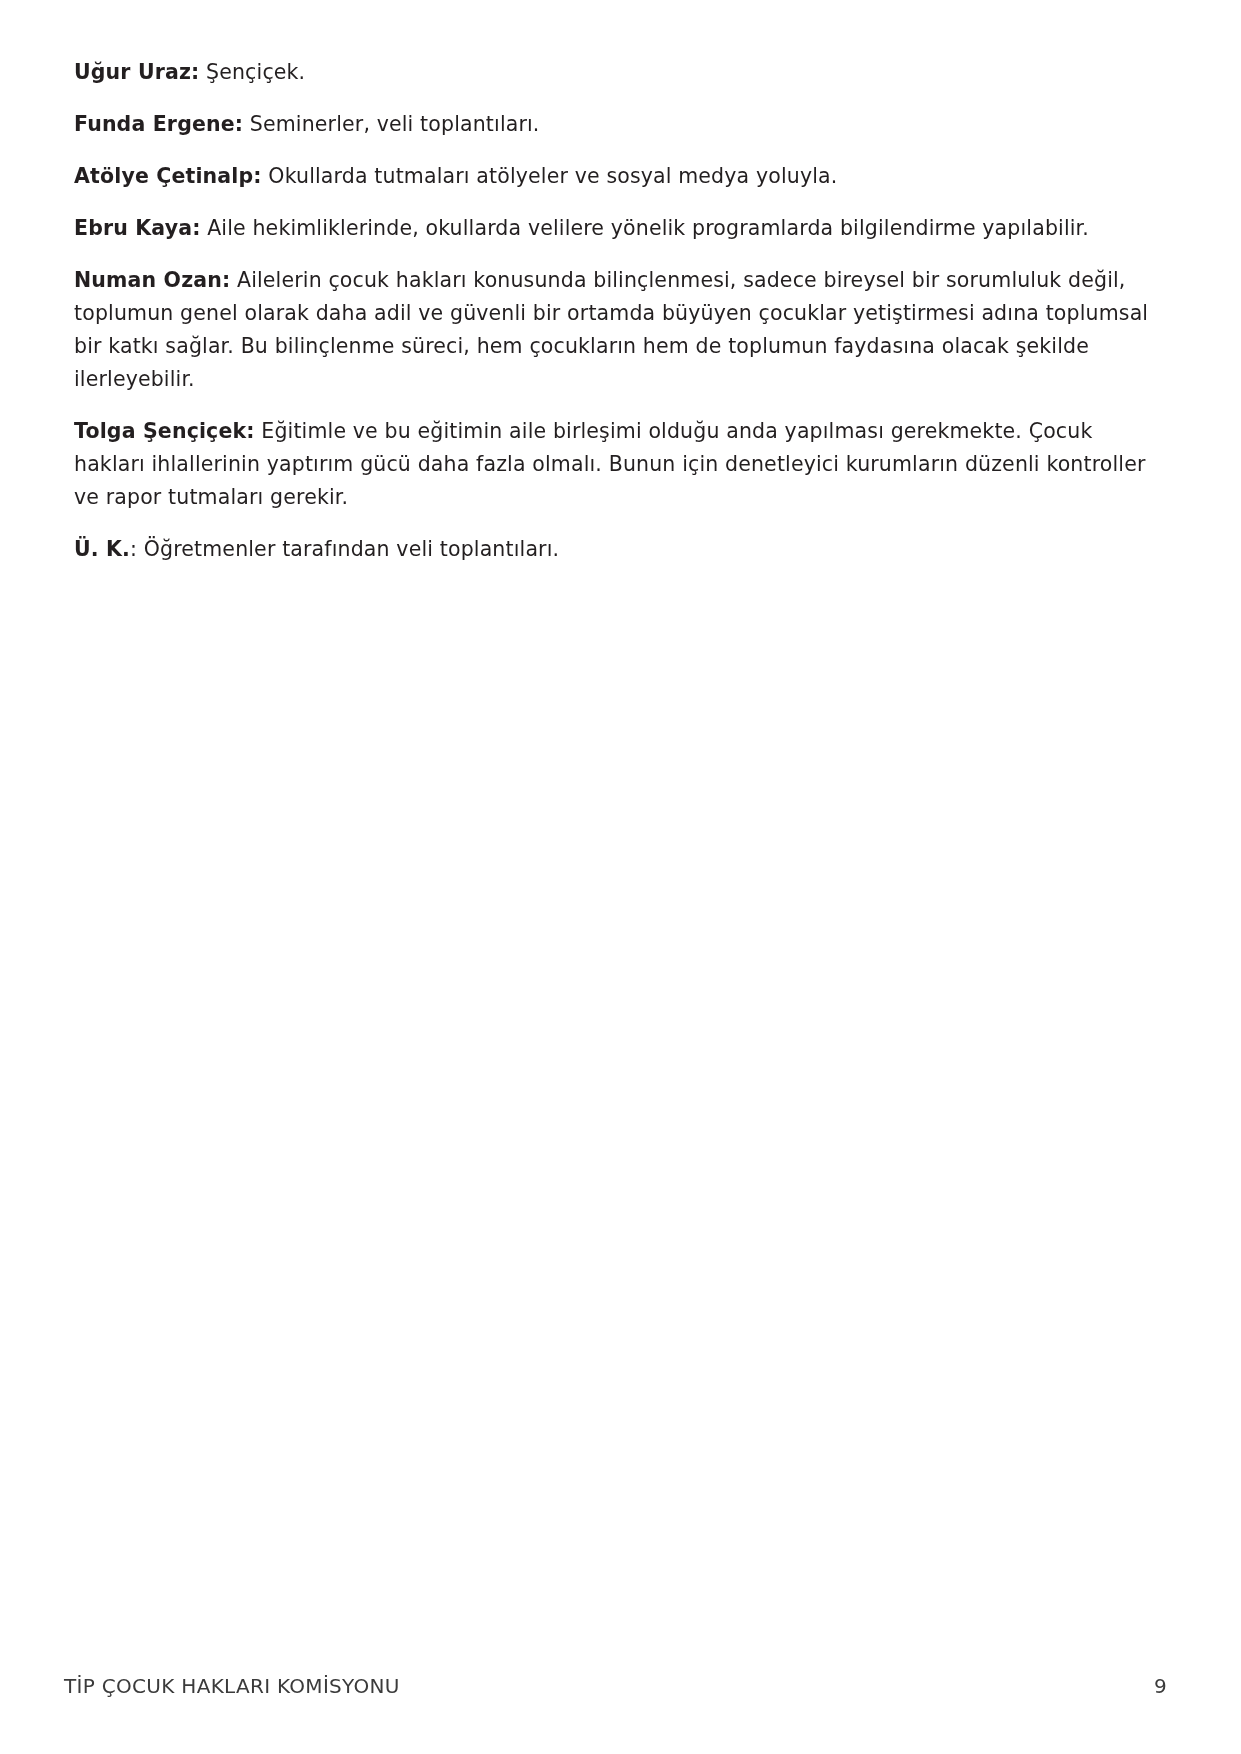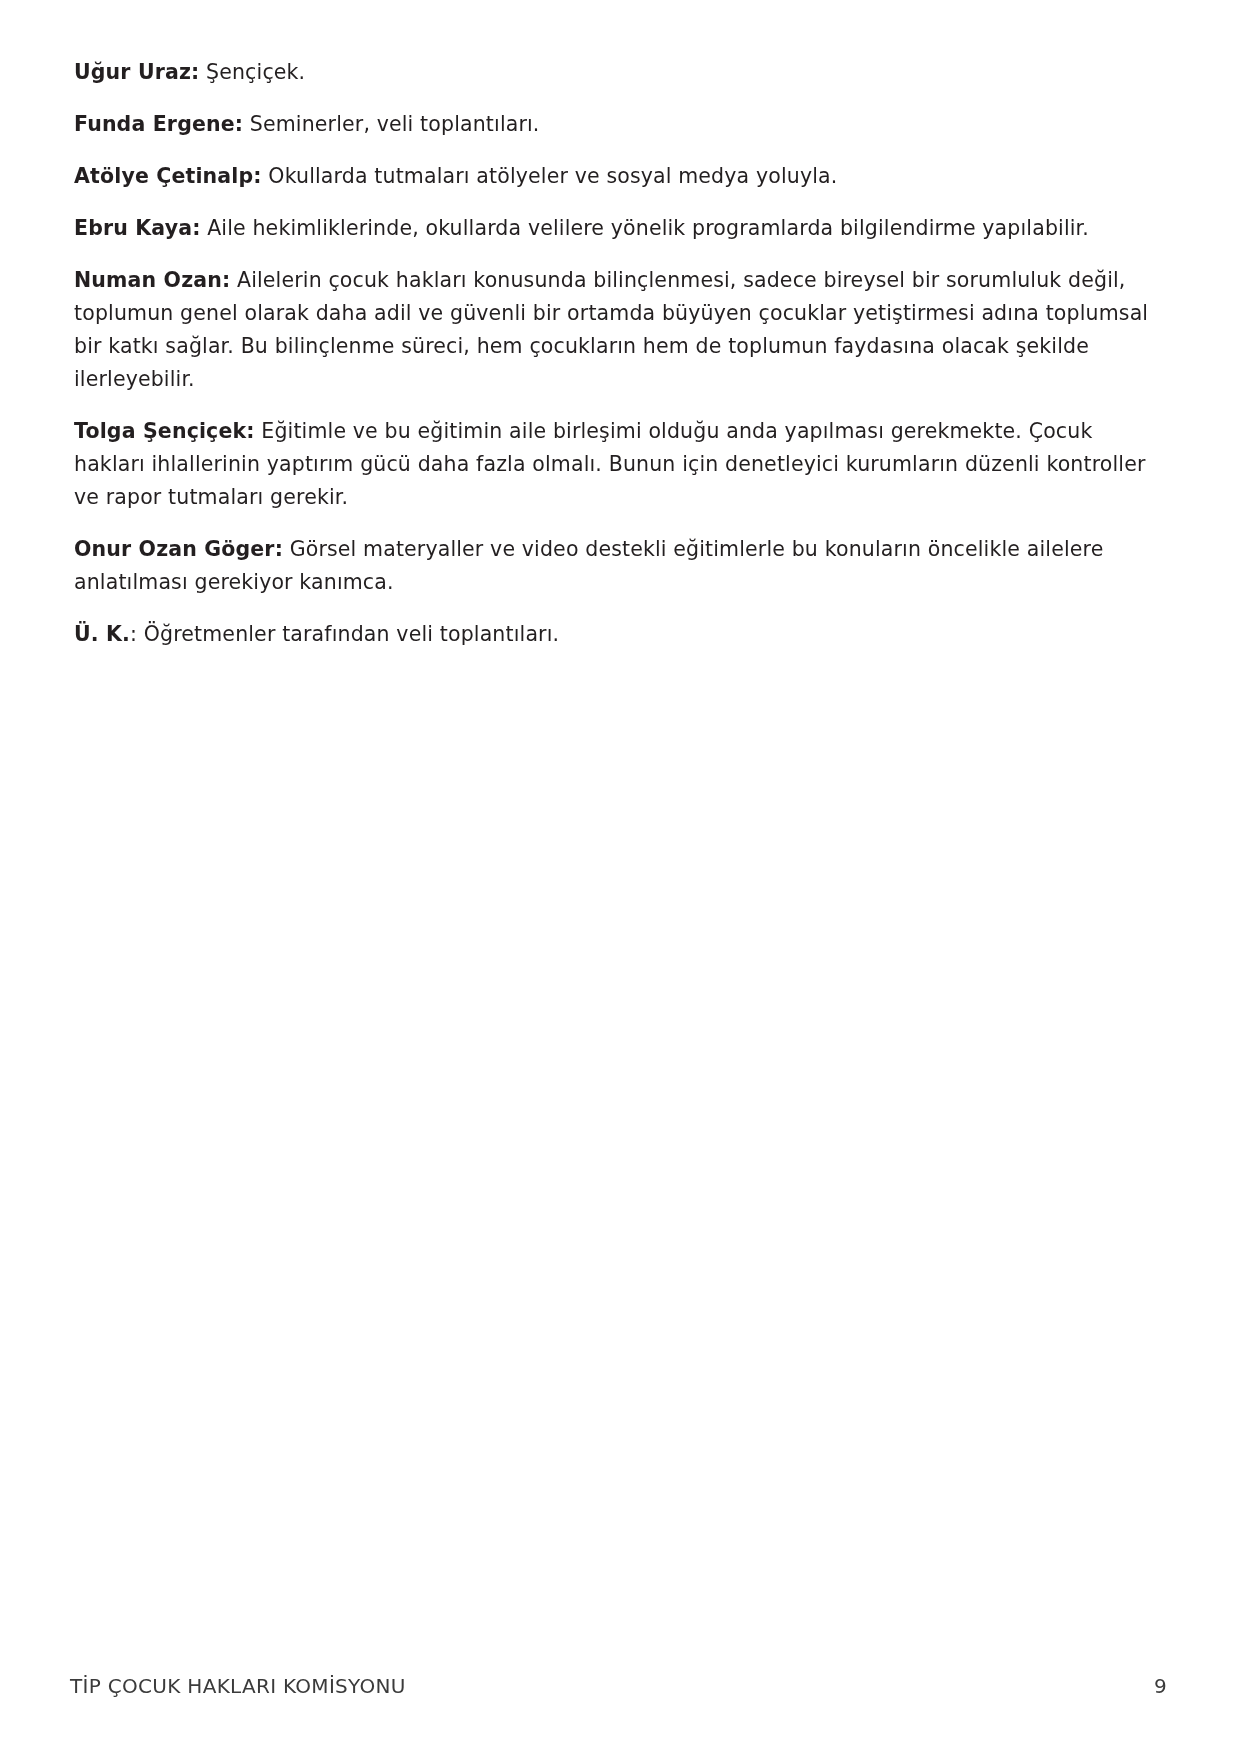--- a/index.html
+++ b/index.html
@@ -29,21 +29,21 @@
     letter-spacing: 0.15px;
     margin: 0 0 19px 0;
     color: #231f20;
     text-align: left;
   }
   .para .speaker {
     font-weight: bold;
   }
   .footer {
     position: absolute;
-    left: 70px;
+    left: 64px;
     right: 74px;
     bottom: 56px;
     display: flex;
     justify-content: space-between;
     align-items: baseline;
     font-size: 20px;
     letter-spacing: 0.3px;
     color: #3b3b3b;
   }
   .footer-title {
@@ -66,21 +66,20 @@
 
 
     <p class="para"><span class="speaker">Atölye Çetinalp:</span><span> Okullarda tutmaları atölyeler ve sosyal medya yoluyla.</span></p>
 
     <p class="para"><span class="speaker">Ebru Kaya:</span><span> Aile hekimliklerinde, okullarda velilere yönelik programlarda bilgilendirme yapılabilir.</span></p>
 
     <p class="para"><span class="speaker">Numan Ozan:</span><span> Ailelerin çocuk hakları konusunda bilinçlenmesi, sadece bireysel bir sorumluluk değil, toplumun genel olarak daha adil ve güvenli bir ortamda büyüyen çocuklar yetiştirmesi adına toplumsal bir katkı sağlar. Bu bilinçlenme süreci, hem çocukların hem de toplumun faydasına olacak şekilde ilerleyebilir.</span></p>
 
     <p class="para"><span class="speaker">Tolga Şençiçek:</span><span> Eğitimle ve bu eğitimin aile birleşimi olduğu anda yapılması gerekmekte. Çocuk hakları ihlallerinin yaptırım gücü daha fazla olmalı. Bunun için denetleyici kurumların düzenli kontroller ve rapor tutmaları gerekir.</span></p>
 
-    <p class="para"><span class="speaker">Onur Ozan Göger:</span><span> Görsel materyaller ve video destekli eğitimlerle bu konuların öncelikle ailelere anlatılması gerekiyor kanımca.</span></p>
 
     <p class="para"><span class="speaker">Ü. K.</span><span>: Öğretmenler tarafından veli toplantıları.</span></p>
 
   </div>
 
   <div class="footer">
     <span class="footer-title">TİP ÇOCUK HAKLARI KOMİSYONU</span>
     <span class="footer-page">9</span>
   </div>
 

